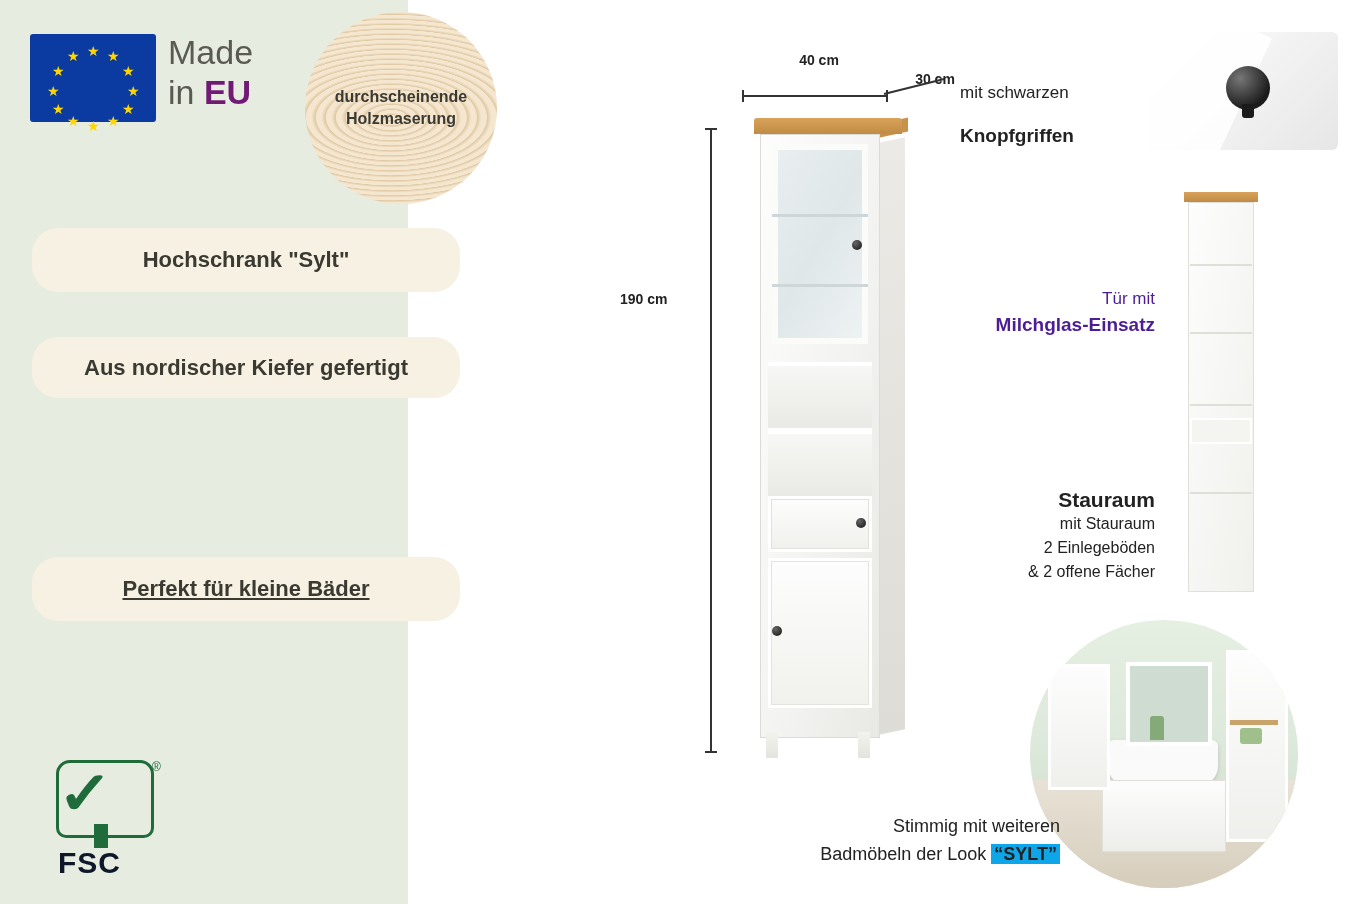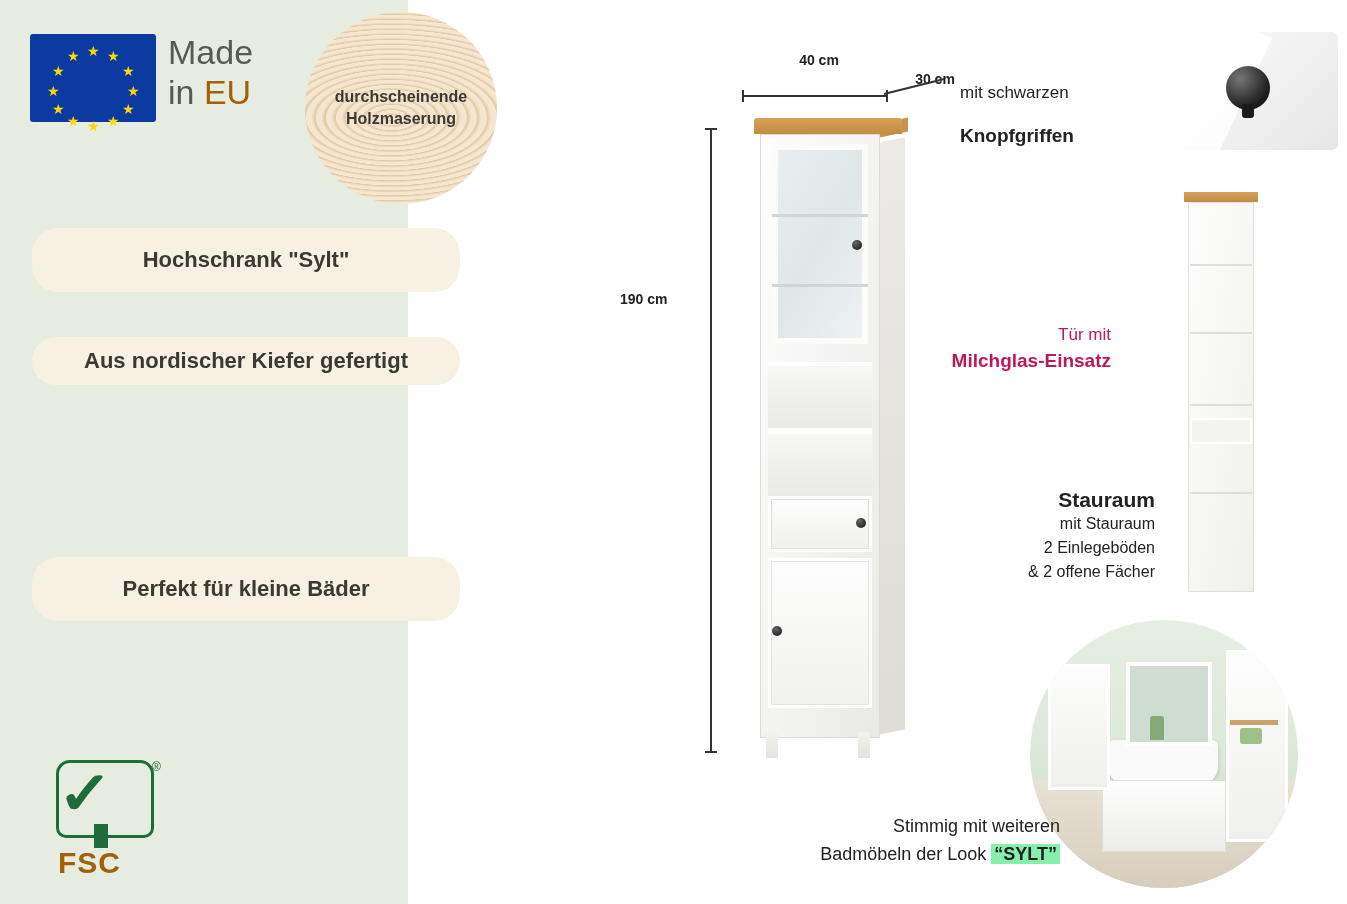--- a/index.html
+++ b/index.html
@@ -22,21 +22,21 @@
     position:absolute;left:0;top:8px;width:126px;height:88px;
     background:#0b3ba0;border-radius:3px;
   }
   .star{
     position:absolute;color:#ffd700;font-size:14px;line-height:14px;
   }
   #eu-text{
     position:absolute;left:138px;top:6px;
     font-size:34px;color:#5a5a52;line-height:40px;
   }
-  #eu-text .bold{font-weight:normal;color:#a16207;text-align:right;}
+  #eu-text .bold{font-weight:bold;color:#701a75;text-align:right;}
   #wood-circle{
     position:absolute;left:305px;top:12px;width:192px;height:192px;
     border-radius:50%;
     background:
       repeating-radial-gradient(ellipse 120px 60px at 45% 55%,
         #f4e6cf 0px,#f4e6cf 5px,#e0c9a4 6px,#f4e6cf 10px);
     overflow:hidden;
   }
   #wood-circle-label{
     position:absolute;left:0;right:0;top:74px;text-align:center;
@@ -60,21 +60,21 @@
   #fsc-check{
     position:absolute;left:12px;top:4px;
     font-size:60px;color:#1f6b3a;font-weight:bold;line-height:60px;
     transform:scaleX(1.1);
   }
   #fsc-stem{
     position:absolute;left:46px;top:64px;width:14px;height:24px;background:#1f6b3a;
   }
   #fsc-text{
     position:absolute;left:10px;top:86px;
-    font-size:30px;font-weight:bold;color:#a16207;letter-spacing:1px;
+    font-size:30px;font-weight:bold;color:#0f172a;letter-spacing:1px;
   }
   #fsc-r{position:absolute;left:104px;top:0px;font-size:12px;color:#1f6b3a;}
   
   #dim-top-40{
     position:absolute;left:744px;top:52px;width:150px;text-align:center;
     font-size:14px;font-weight:bold;color:#222;
   }
   #dim-top-30{
     position:absolute;left:880px;top:71px;width:110px;text-align:center;
     font-size:14px;font-weight:bold;color:#222;
@@ -169,41 +169,41 @@
     position:absolute;left:4px;top:0;width:74px;height:10px;
     background:linear-gradient(#d9a25a,#c08b44);
   }
   #slim-body{
     position:absolute;left:8px;top:10px;width:66px;height:390px;
     background:linear-gradient(100deg,#fdfdfd,#f0f0ec);
     border:1px solid #e0e0da;box-sizing:border-box;
   }
   .slim-shelf{position:absolute;left:10px;width:62px;height:2px;background:#dfdfd9;}
   #label-tuer{
-    position:absolute;left:896px;top:286px;width:215px;text-align:right;
-    font-size:17px;color:#be185d;line-height:26px;margin-top:36px;
+    position:absolute;left:940px;top:286px;width:215px;text-align:right;
+    font-size:17px;color:#4c1d95;line-height:26px;
   }
   #label-tuer .b{font-weight:bold;font-size:19px;}
   #label-stauraum{
     position:absolute;left:930px;top:488px;width:225px;text-align:right;
     font-size:16px;color:#222;line-height:24px;
   }
   #label-stauraum .b{font-weight:bold;font-size:21px;}
   
   #room-photo{
     position:absolute;left:1030px;top:620px;width:268px;height:268px;
     border-radius:50%;overflow:hidden;
     background:linear-gradient(#e5efe2,#dde9da 45%,#ccd8c9);
   }
   .rp{position:absolute;}
   #label-serie{
     position:absolute;left:760px;top:812px;width:300px;text-align:right;
     font-size:18px;color:#222;line-height:28px;
   }
-  #label-serie .hl{font-weight:bold;background:#86efac;padding:0 3px;}
+  #label-serie .hl{font-weight:bold;background:#0ea5e9;padding:0 3px;}
 </style>
 </head>
 <body>
 
 <div id="left-panel">
 
   <div id="eu-badge">
     <div id="eu-flag">
       <span class="star" style="left:57px;top:10px;">★</span>
       <span class="star" style="left:77px;top:15px;">★</span>
@@ -229,24 +229,24 @@
   <div id="wood-circle">
     <div id="wood-circle-label">
       <div>durchscheinende</div>
       <div>Holzmaserung</div>
     </div>
   </div>
 
   <div class="feature-pill" style="top:228px;height:64px;">
     <span>Hochschrank "Sylt"</span>
   </div>
-  <div class="feature-pill" style="top:337px;height:48px;">
+  <div class="feature-pill" style="top:337px;height:61px;">
     <span>Aus nordischer Kiefer gefertigt</span>
   </div>
-  <div class="feature-pill" style="top:557px;height:64px;">
+  <div class="feature-pill" style="top:557px;height:64px;text-decoration:underline;">
     <span>Perfekt für kleine Bäder</span>
   </div>
 
   <div id="fsc-logo">
     <div id="fsc-tree"></div>
     <div id="fsc-check">✓</div>
     <div id="fsc-stem"></div>
     <div id="fsc-r">®</div>
     <div id="fsc-text">FSC</div>
   </div>

